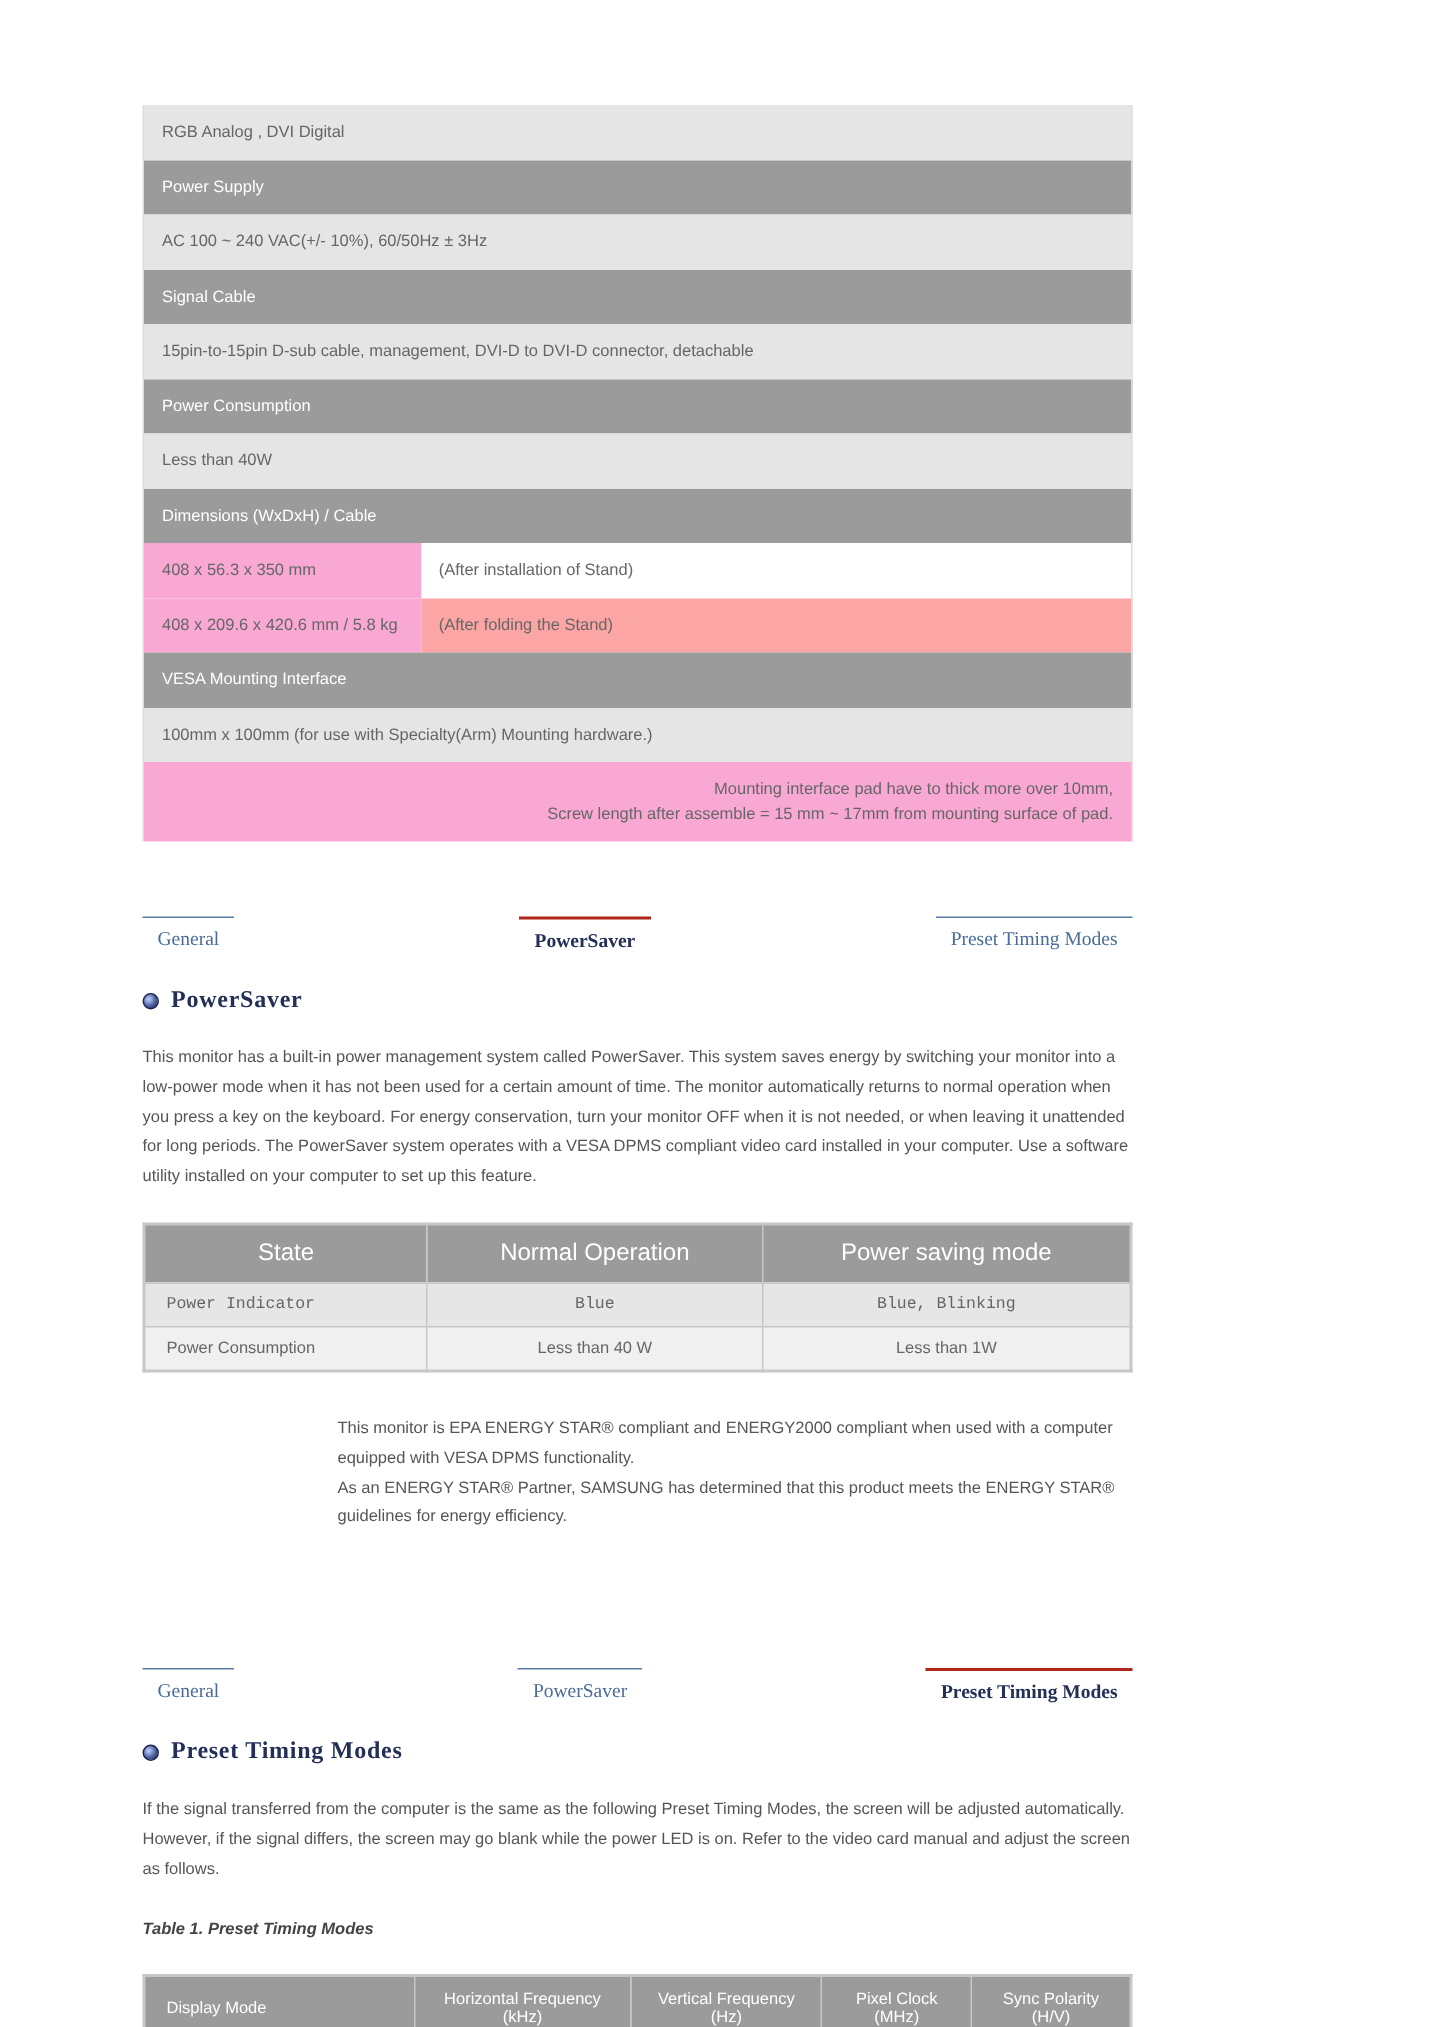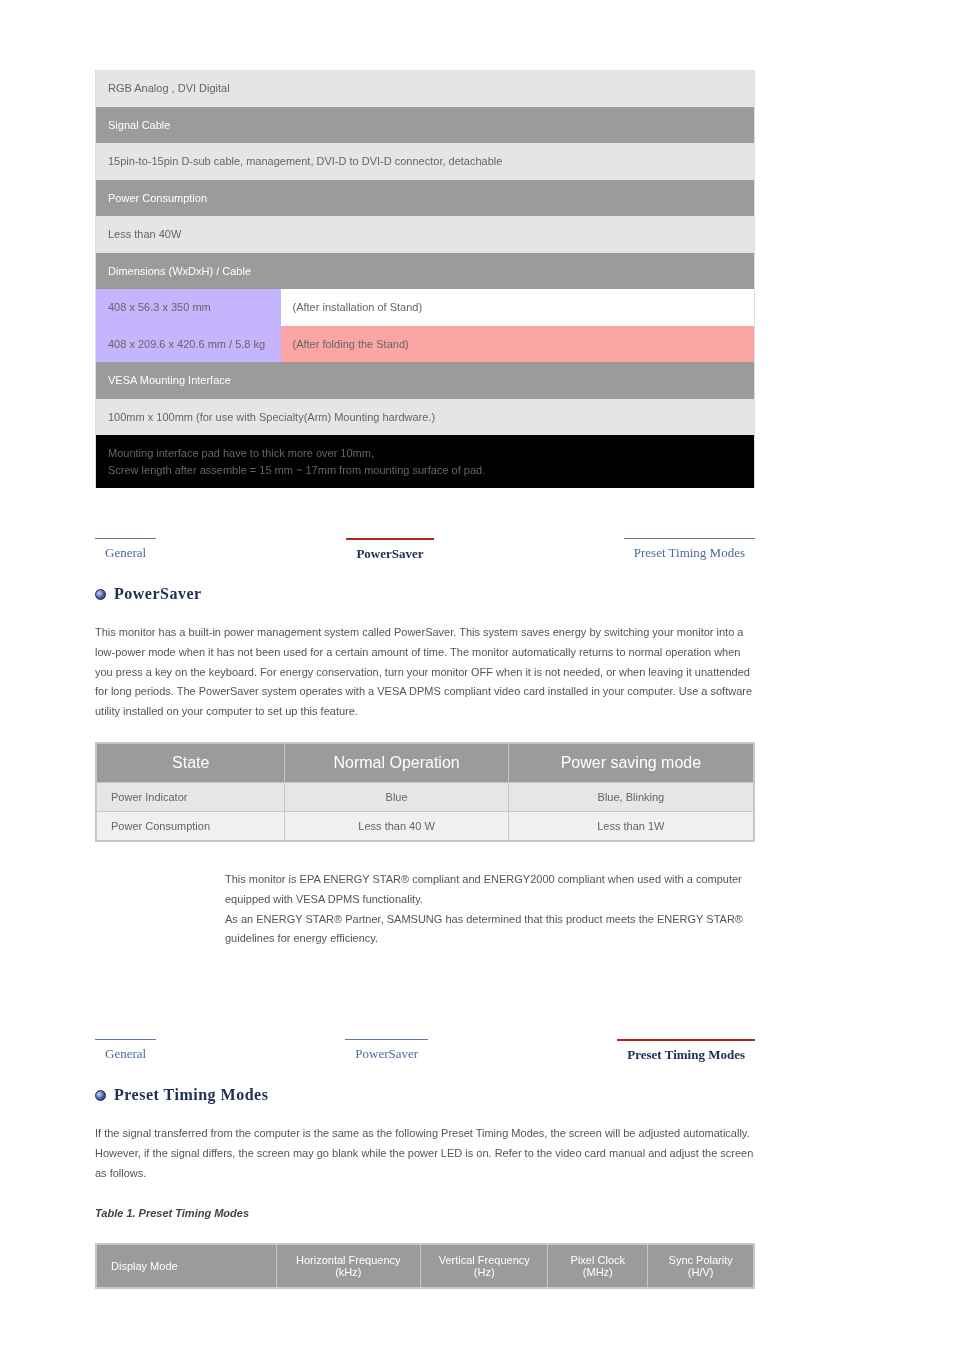--- a/index.html
+++ b/index.html
@@ -9,50 +9,56 @@
       color: #666;
       width: 954px;
       margin: 0;
       background: #fff;
     }
     .content { padding: 70px 95px 60px 95px; }
     .table1 { width: 660px; border-collapse: collapse; margin-bottom: 50px; border-left: 1px solid #ddd; border-right: 1px solid #ddd; }
     .table1 td { padding: 10px 12px; vertical-align: middle; font-size: 11px; line-height: 1.5; }
     .hdr { background: #9b9b9b; color: #fff; font-weight: normal; }
     .row-white { background: #e5e5e5; }
-    .row-light { background: #000000; }
-    .row-label { background: #c4b5fd; width: 185px; }
+    .row-light { background: #f9a8d4; text-align: right; }
+    .row-label { background: #f9a8d4; width: 185px; }
     .row-val { background: #fff; }
     .row-val-light { background: #fca5a5; }
     .tabs { width: 660px; display: flex; justify-content: space-between; gap: 2px; margin-bottom: 18px; }
     .tab { font-family: Georgia, 'Times New Roman', serif; font-size: 13px; padding: 6px 10px 5px 10px; border-top: 1px solid #5b7ba7; color: #4a6c9b; text-align: center; }
     .tab.active { font-weight: bold; color: #232f56; border-top: 2px solid #b0261a; }
     .bullet-row { display: flex; align-items: center; gap: 8px; margin-bottom: 20px; }
     .bullet { width: 11px; height: 11px; border-radius: 50%; background: radial-gradient(circle at 35% 35%, #b3c4f2 8%, #4b5fa1 55%, #1c264e 100%); border: 1px solid #1c264e; flex-shrink: 0; }
     .heading { font-family: Georgia, 'Times New Roman', serif; font-size: 16px; font-weight: bold; color: #232f56; letter-spacing: 0.5px; }
     .para { width: 660px; font-size: 11px; line-height: 1.8; color: #555; margin-bottom: 20px; }
     .table2 { width: 660px; border-collapse: collapse; border: 2px solid #c7c7c7; margin-bottom: 28px; }
     .table2 th { background: #9b9b9b; color: #fff; font-weight: normal; padding: 10px; font-size: 16px; text-align: center; border: 1px solid #c7c7c7; }
     .table2 td { padding: 8px 10px; font-size: 11px; text-align: center; border: 1px solid #c7c7c7; }
-    .t2-r1 { background: #e6e6e6; }
+    .t2-r1 { background: #e6e6e6; font-family: Liberation Mono, monospace; }
     .t2-r2 { background: #f0f0f0; }
     .table3 { width: 660px; border-collapse: collapse; border: 2px solid #c7c7c7; margin-top: 8px; }
     .table3 th { background: #9b9b9b; color: #fff; font-weight: normal; padding: 9px 8px; font-size: 11px; text-align: center; border: 1px solid #c7c7c7; }
     .table3 .col1 { text-align: left; padding-left: 14px; }
     .spacer-large { height: 70px; }
   </style>
 </head>
 <body>
 
 <div class="content">
 
   <table class="table1">
     <tbody id="specs-body">
         <tr>
           <td class="row-white" colspan="2">RGB Analog , DVI Digital</td>
+        </tr>
+        <tr>
+          <td class="hdr" colspan="2">Power Supply</td>
+        </tr>
+        <tr>
+          <td class="row-white" colspan="2">AC 100 ~ 240 VAC(+/- 10%), 60/50Hz ± 3Hz</td>
         </tr>
         <tr>
           <td class="hdr" colspan="2">Signal Cable</td>
         </tr>
         <tr>
           <td class="row-white" colspan="2">15pin-to-15pin D-sub cable, management, DVI-D to DVI-D connector, detachable</td>
         </tr>
         <tr>
           <td class="hdr" colspan="2">Power Consumption</td>
         </tr>

